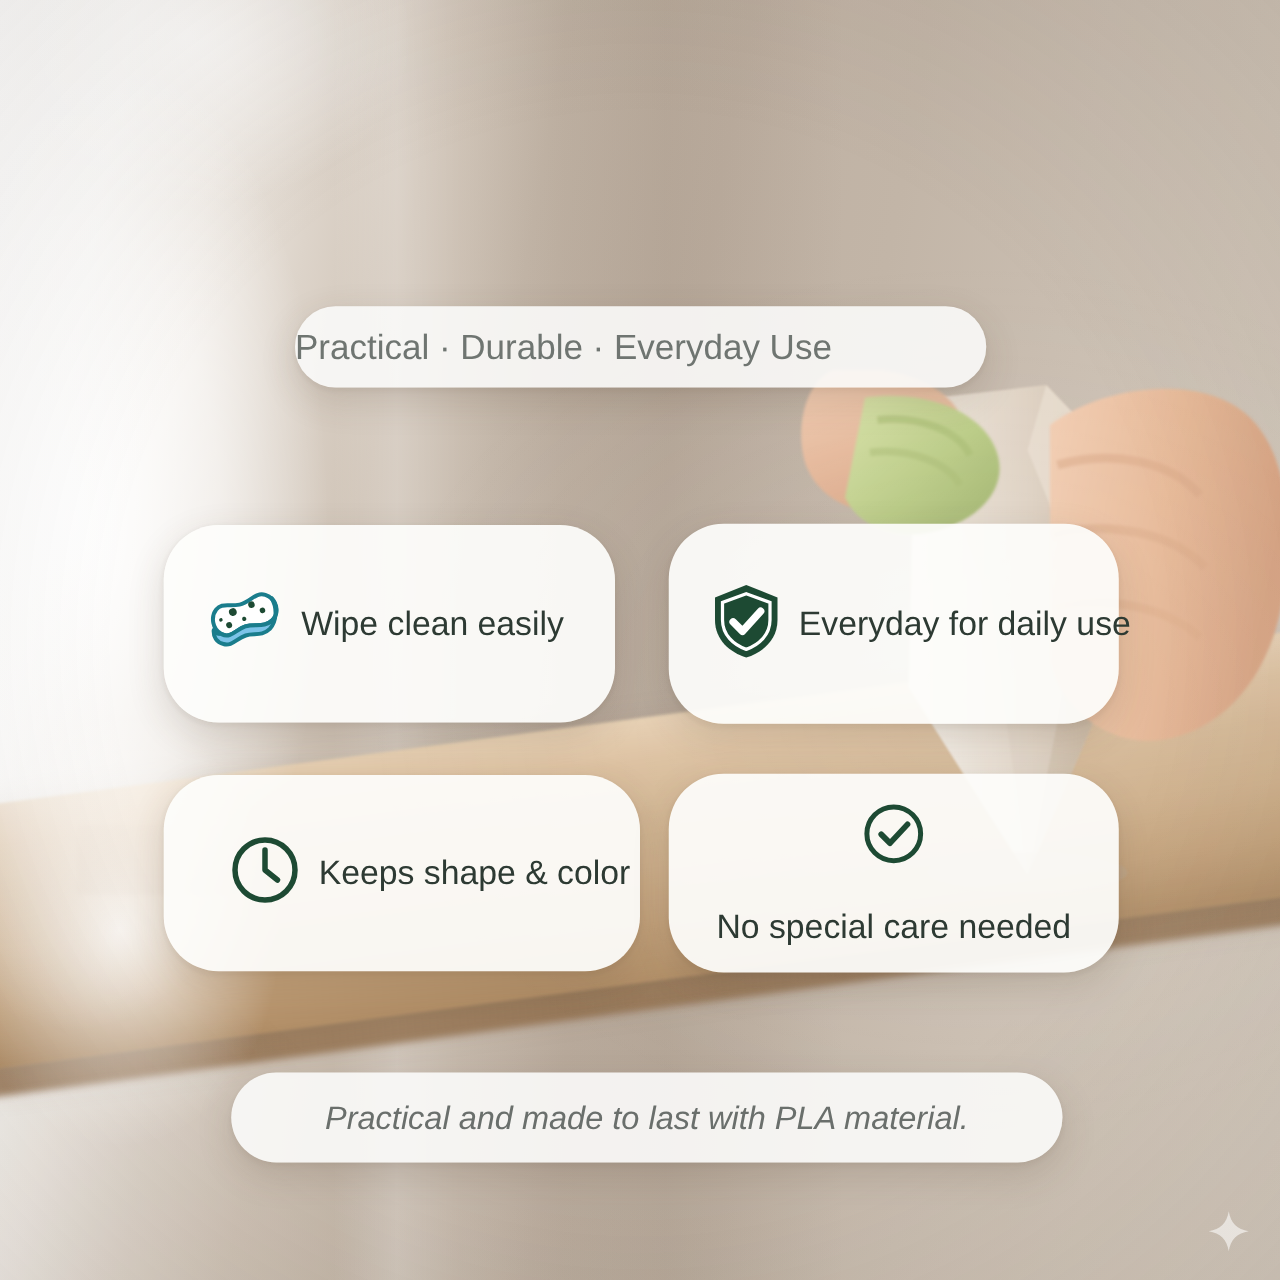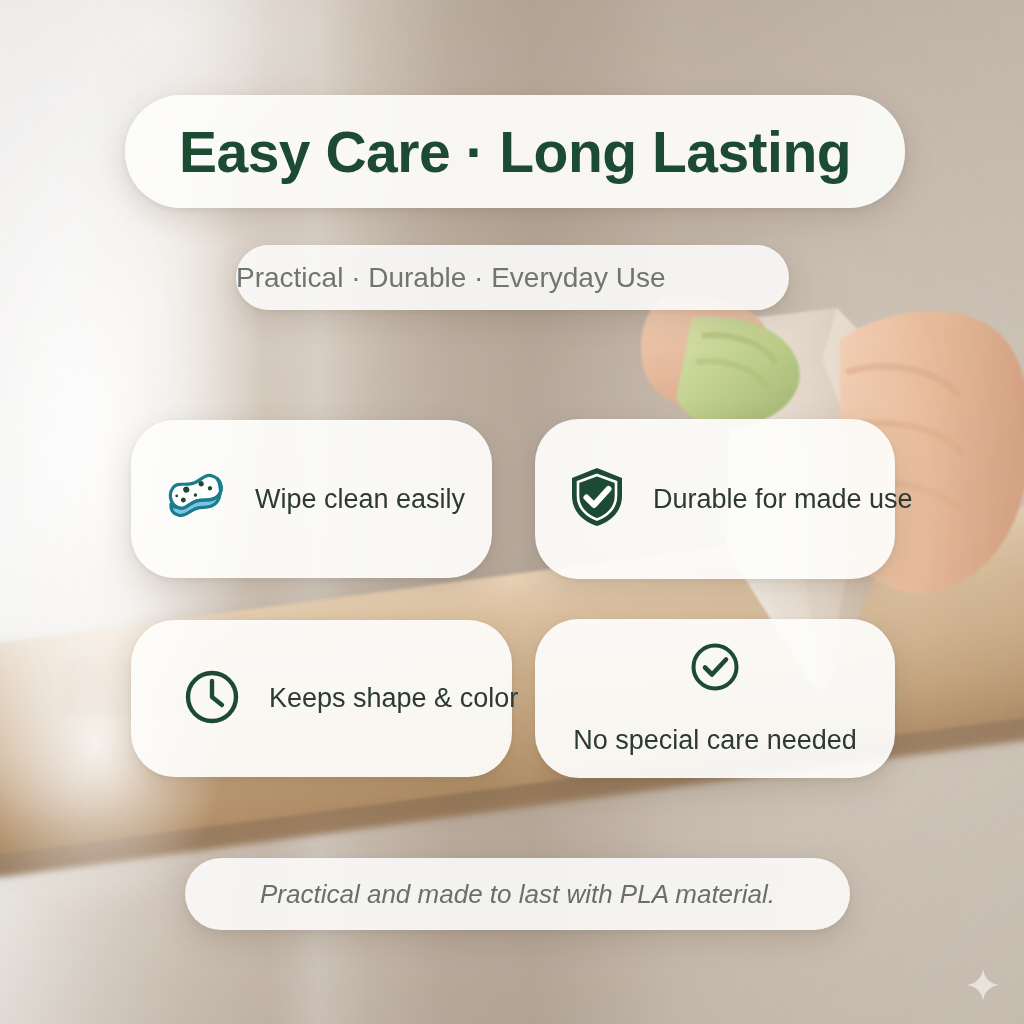--- a/index.html
+++ b/index.html
@@ -152,21 +152,21 @@
     white-space: nowrap;
   }
 
   .card {
     border-radius: 44px;
     background: rgba(253,253,251,0.93);
   }
   .card-row {
     display: flex;
     align-items: center;
-    gap: 28px;
+    gap: 14px;
     padding: 0 34px;
     height: 100%;
   }
   .card-col {
     display: flex;
     flex-direction: column;
     align-items: center;
     justify-content: center;
     gap: 28px;
     height: 100%;
@@ -276,23 +276,20 @@
       <path d="M52,22 C96,16 142,30 156,62 C170,94 142,122 104,130 C74,136 46,124 36,102" fill="url(#cl1)"></path>
       <path d="M62,40 C94,36 126,48 136,68" stroke="#a7ba72" stroke-width="6" fill="none" opacity=".6"></path>
       <path d="M56,66 C88,62 118,74 128,92" stroke="#a7ba72" stroke-width="6" fill="none" opacity=".5"></path>
     </svg>
   </div>
 
   <div class="bg-layer bg-flare"></div>
   <div class="bg-layer bg-blur"></div>
   <div class="bg-layer bg-vignette"></div>
 
-  <div class="pill" id="title-pill">
-    <span id="title-text">Easy Care · Long Lasting</span>
-  </div>
 
   <div class="pill" id="subtitle-pill">
     <span id="subtitle-text">Practical · Durable · Everyday Use</span>
   </div>
 
   <div class="card" id="card-wipe">
     <div class="card-row">
       <span class="icon">
         <svg width="62" height="52" viewBox="0 0 62 52">
           <g transform="rotate(-18 31 26)">
@@ -313,21 +310,21 @@
 
   <div class="card" id="card-durable">
     <div class="card-row">
       <span class="icon">
         <svg width="56" height="62" viewBox="0 0 56 62">
           <path d="M28,2 L53,12 V30 C53,46 41,56 28,60 C15,56 3,46 3,30 V12 Z" fill="#1d4a33"></path>
           <path d="M28,9 L47,16 V30 C47,42 38,50 28,53.5 C18,50 9,42 9,30 V16 Z" fill="none" stroke="#ffffff" stroke-width="2.6"></path>
           <path d="M17.5,31.5 L25,39 L39.5,23" fill="none" stroke="#ffffff" stroke-width="6" stroke-linecap="round" stroke-linejoin="round"></path>
         </svg>
       </span>
-      <span class="card-label">Durable for made use</span>
+      <span class="card-label">Everyday for daily use</span>
     </div>
   </div>
 
   <div class="card" id="card-keeps">
     <div class="card-row">
       <span class="icon">
         <svg width="58" height="58" viewBox="0 0 58 58">
           <circle cx="29" cy="29" r="24" fill="none" stroke="#1d4a33" stroke-width="4.4"></circle>
           <path d="M29,13 V29 L39,37" fill="none" stroke="#1d4a33" stroke-width="4.4" stroke-linecap="round" stroke-linejoin="round"></path>
         </svg>

